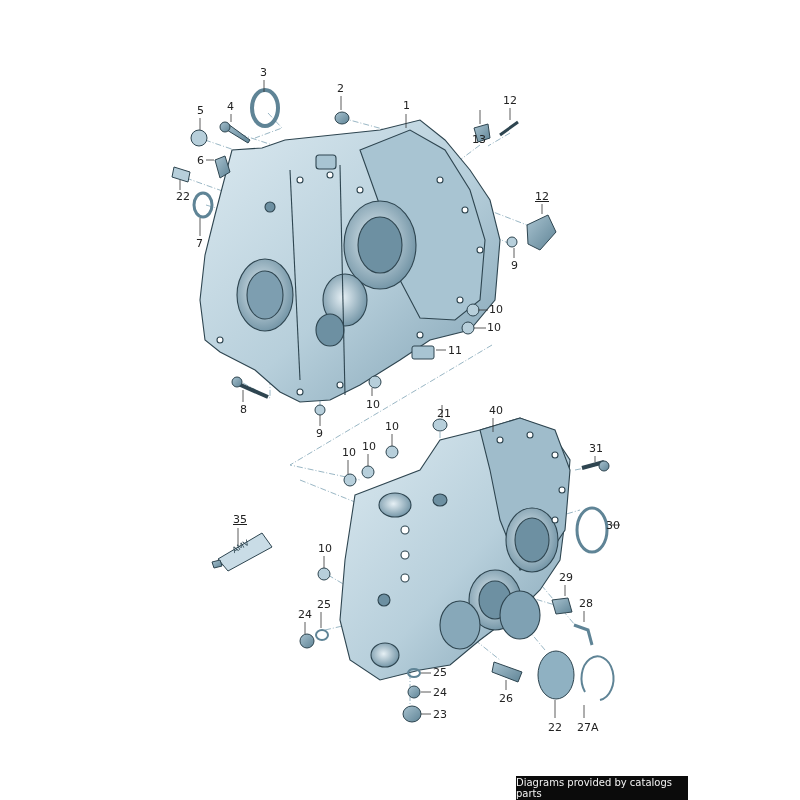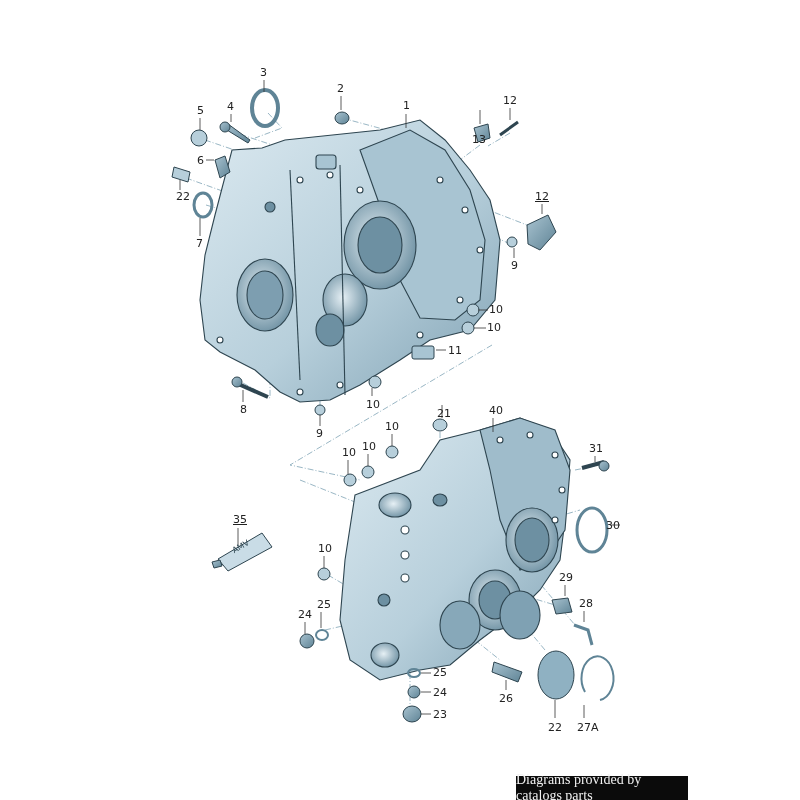--- a/index.html
+++ b/index.html
@@ -1,19 +1,19 @@
 <!DOCTYPE html>
 <html><head>
 <meta charset="utf-8">
 <style>
   html, body { margin:0; padding:0; background:#ffffff; }
   body { width:800px; height:800px; position:relative; overflow:hidden; font-family:"DejaVu Sans", sans-serif; }
   #diagram { position:absolute; left:0; top:0; width:800px; height:800px; }
   .callout { position:absolute; font-size:11px; color:#222; line-height:1; white-space:nowrap; }
-  .credit { position:absolute; left:516px; top:776px; width:172px; height:24px; background:#0b0b0b; color:#f2f2f2; font-size:14px; display:flex; align-items:center; justify-content:center;font-family:Liberation Serif, serif; }
+  .credit { position:absolute; left:516px; top:776px; width:172px; height:24px; background:#0b0b0b; color:#f2f2f2; font-size:10px; display:flex; align-items:center; justify-content:center; }
 </style>
 </head>
 <body>
 
 <svg id="diagram" viewBox="0 0 800 800" xmlns="http://www.w3.org/2000/svg">
   <defs>
     <linearGradient id="gBody" x1="0" y1="0" x2="1" y2="1">
       <stop offset="0" stop-color="#dbe9f0"></stop>
       <stop offset="0.55" stop-color="#b7cfdb"></stop>
       <stop offset="1" stop-color="#7fa1b3"></stop>

